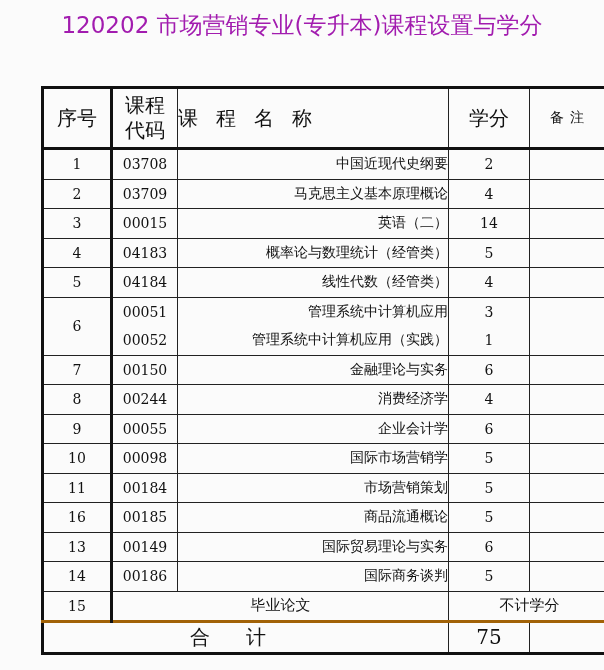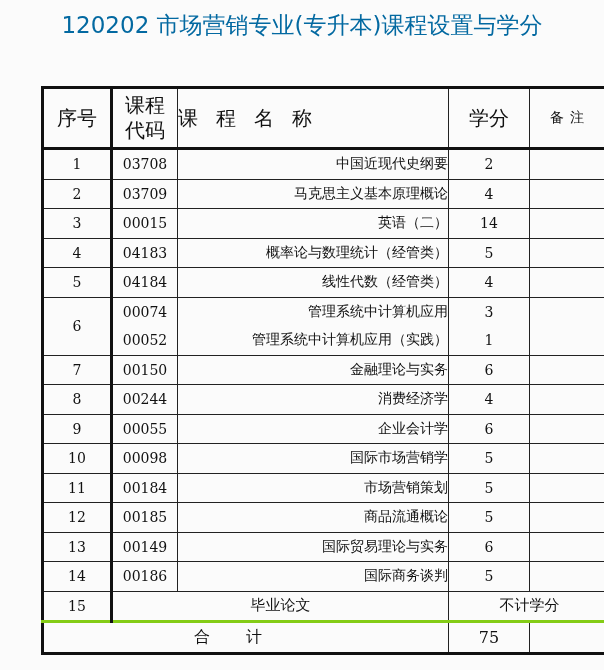--- a/index.html
+++ b/index.html
@@ -1,36 +1,36 @@
 <!DOCTYPE html>
 <html><head>
 <meta charset="utf-8">
 <style>
   html, body { margin: 0; padding: 0; background: #fbfbfb; }
   body { width: 604px; height: 670px; position: relative; overflow: hidden;
          font-family: "DejaVu Serif", "Liberation Serif", serif; color: #111; }
   .title { position: absolute; left: 0; top: 10px; width: 604px; text-align: center;
            font-family: "DejaVu Sans", "Liberation Sans", sans-serif; font-size: 23px;
-           letter-spacing: 0px; color: #0369a1; white-space: nowrap; }
+           letter-spacing: 0px; color: #a21caf; white-space: nowrap; }
   table { position: absolute; left: 41px; top: 86px; width: 569px; border-collapse: collapse;
           border: 3px solid #111; table-layout: fixed; }
   td, th { border: 1px solid #222; padding: 0; font-weight: normal; font-size: 14px;
            height: 28.5px; text-align: center; vertical-align: middle; }
   th { font-size: 20px; height: 58px; }
   thead tr th { border-bottom: 3px solid #111; }
   .c0 { width: 66px; border-right: 3px solid #111; }
   .c1 { width: 64px; }
   .c2 { width: 270px; text-align: right; padding-left: 10px; }
   .c3 { width: 80px; }
   .c4 { width: 80px; }
   th.c2 { text-align: left; padding-left: 0; letter-spacing: 18px; }
   th.c1 { line-height: 25px; }
   th.c4 { font-size: 14px; letter-spacing: 6px; }
   .sub td { height: 28.5px; }
-  tr.total td { border-top: 3px solid #84cc16; font-size: 16px; }
+  tr.total td { border-top: 3px solid #a16207; font-size: 20px; }
   .total-label { letter-spacing: 36px; }
   .thesis { font-size: 15px; margin-top: 36px; }
 </style>
 </head>
 <body>
 
 <div class="title">120202 市场营销专业(专升本)课程设置与学分</div>
 
 <table>
   <thead>
@@ -76,21 +76,21 @@
       </tr>
     <tr>
         <td class="c0">5</td>
         <td class="c1">04184</td>
         <td class="c2">线性代数（经管类）</td>
         <td class="c3">4</td>
         <td class="c4"></td>
       </tr>
     <tr>
       <td class="c0" rowspan="2">6</td>
-      <td class="c1" style="border-bottom:none">00074</td>
+      <td class="c1" style="border-bottom:none">00051</td>
       <td class="c2" style="border-bottom:none">管理系统中计算机应用</td>
       <td class="c3" style="border-bottom:none">3</td>
       <td class="c4" rowspan="2"></td>
     </tr>
     <tr class="sub">
       <td class="c1" style="border-top:none">00052</td>
       <td class="c2" style="border-top:none">管理系统中计算机应用（实践）</td>
       <td class="c3" style="border-top:none">1</td>
     </tr>
     <tr>
@@ -122,21 +122,21 @@
         <td class="c4"></td>
       </tr>
     <tr>
         <td class="c0">11</td>
         <td class="c1">00184</td>
         <td class="c2">市场营销策划</td>
         <td class="c3">5</td>
         <td class="c4"></td>
       </tr>
     <tr>
-        <td class="c0">12</td>
+        <td class="c0">16</td>
         <td class="c1">00185</td>
         <td class="c2">商品流通概论</td>
         <td class="c3">5</td>
         <td class="c4"></td>
       </tr>
     <tr>
         <td class="c0">13</td>
         <td class="c1">00149</td>
         <td class="c2">国际贸易理论与实务</td>
         <td class="c3">6</td>

